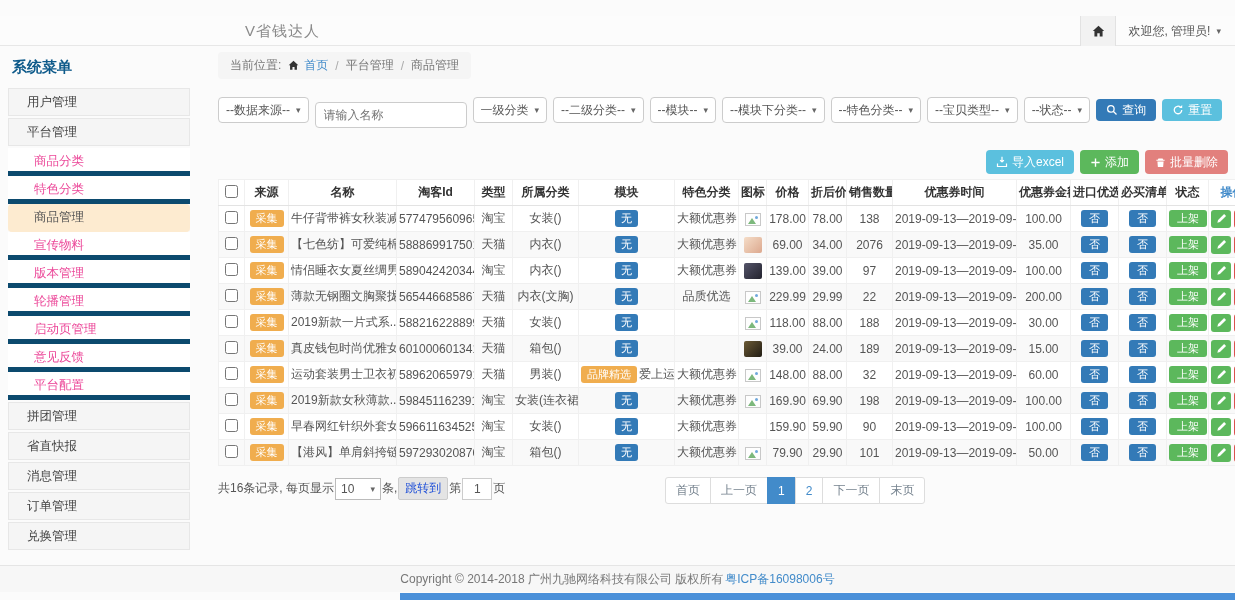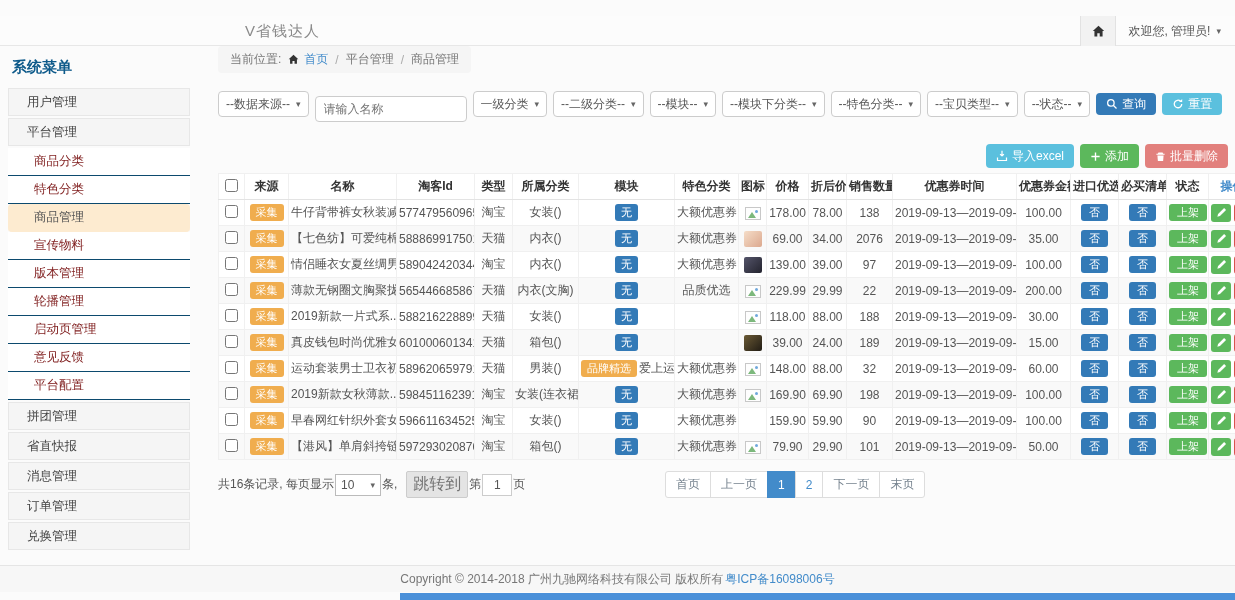--- a/index.html
+++ b/index.html
@@ -12,26 +12,26 @@
   .topbar-right { position:absolute; right:0; top:0; height:30px; display:flex; align-items:center; }
   .home-box { width:36px; height:30px; background:#f2f2f2; border-left:1px solid #e2e2e2; border-right:1px solid #e2e2e2; display:flex; align-items:center; justify-content:center; }
   .welcome { padding:0 14px 0 12px; color:#555; display:flex; align-items:center; gap:6px; }
   .caret { font-size:9px; color:#666; }
 
   
   .sidebar { position:absolute; left:8px; top:52px; width:182px; height:512px; overflow:hidden; }
   .sidebar-title { font-size:15px; font-weight:bold; color:#0e5a8a; padding:6px 4px 9px 4px; }
   .menu-item { height:28px; line-height:27px; font-size:12.5px; cursor:pointer; white-space:nowrap; overflow:hidden; }
   .menu-item.group { background:#f5f5f5; border:1px solid #e7e7e7; color:#444; padding-left:18px; margin-bottom:2px; margin-top:2px; }
-  .menu-item.sub { background:#fff; border-bottom:1px solid #0c4a6e; color:#7f1d1d; padding-left:26px; }
+  .menu-item.sub { background:#fff; border-bottom:5px solid #0c4a6e; color:#ec4899; padding-left:26px; }
   .menu-item.sub.active { background:#fdebd0; border-radius:4px; color:#555; border-bottom:1px solid #fdebd0; }
 
   
   .content { position:absolute; left:218px; top:30px; width:1010px; }
-  .breadcrumb { display:inline-flex; align-items:center; gap:7px; background:#f5f5f5; border-radius:4px; padding:5px 12px; margin-top:16px; color:#777; }
+  .breadcrumb { display:inline-flex; align-items:center; gap:7px; background:#f5f5f5; border-radius:4px; padding:5px 12px; margin-top:22px; color:#777; }
   .breadcrumb .bc-home { color:#428bca; cursor:pointer; }
   .breadcrumb .sep { color:#aaa; }
   .bc-house { display:inline-flex; margin-right:-2px; }
 
   .filters { display:flex; align-items:center; gap:6px; margin-top:13px; flex-wrap:nowrap; }
   .sel { display:inline-flex; align-items:center; justify-content:space-between; border:1px solid #ccc; border-radius:4px; height:26px; padding:0 7px; background:#fff; color:#555; cursor:pointer; white-space:nowrap; }
   .sel .caret { margin-left:6px; }
   .txt-input { height:26px; border:1px solid #ccc; border-radius:4px; padding:0 8px; width:152px; font-size:12px; color:#555; font-family:inherit;margin-top:10px; }
   .btn { display:inline-flex; align-items:center; gap:4px; height:22px; padding:0 10px; border:none; border-radius:4px; color:#fff; font-size:12px; cursor:pointer; font-family:inherit; white-space:nowrap; }
   .btn-primary { background:#337ab7; }
@@ -67,21 +67,21 @@
   .img-thumb { display:inline-block; width:18px; height:16px; border-radius:2px; vertical-align:middle; }
   .t-pink { background:linear-gradient(135deg,#f5ddc8,#dca88e); }
   .t-dark { background:linear-gradient(135deg,#55556a,#23232e); }
   .t-gold { background:linear-gradient(135deg,#6b5a35,#211c14); }
   .module-extra { color:#555; margin-left:2px; }
 
   
   .table-footer { position:relative; margin-top:11px; height:28px; }
   .records { display:flex; align-items:center; gap:1px; color:#555; }
   .per-page { display:inline-flex; align-items:center; justify-content:space-between; border:1px solid #bbb; width:46px; height:22px; padding:0 5px; background:#fff; cursor:pointer; }
-  .jump-btn { background:#e4e4e4; border:1px solid #ccc; border-radius:2px; padding:2px 6px; color:#737373; cursor:pointer; font-family:inherit; font-size:16px;margin-left:8px; }
+  .jump-btn { background:#e4e4e4; border:1px solid #ccc; border-radius:2px; padding:2px 6px; color:#1d4ed8; cursor:pointer; font-family:inherit; font-size:12px; }
   .jump-input { width:30px; height:22px; border:1px solid #ccc; text-align:center; font-size:12px; font-family:inherit; color:#555; }
   .pager { position:absolute; left:448px; top:0; display:flex; }
   .pg-btn { border:1px solid #ddd; background:#fff; padding:4px 10px; font-size:12px; color:#76838f; margin-left:-1px; cursor:pointer; font-family:inherit; }
   .pg-btn.num { color:#428bca; }
   .pg-btn.active { background:#428bca; border-color:#428bca; color:#fff; }
   .pg-btn:first-child { border-radius:3px 0 0 3px; }
   .pg-btn:last-child { border-radius:0 3px 3px 0; }
 
   
   .footer { position:absolute; left:0; right:0; top:565px; height:27px; background:#f7f7f7; border-top:1px solid #e5e5e5; display:flex; align-items:center; justify-content:center; color:#777; gap:2px; }

